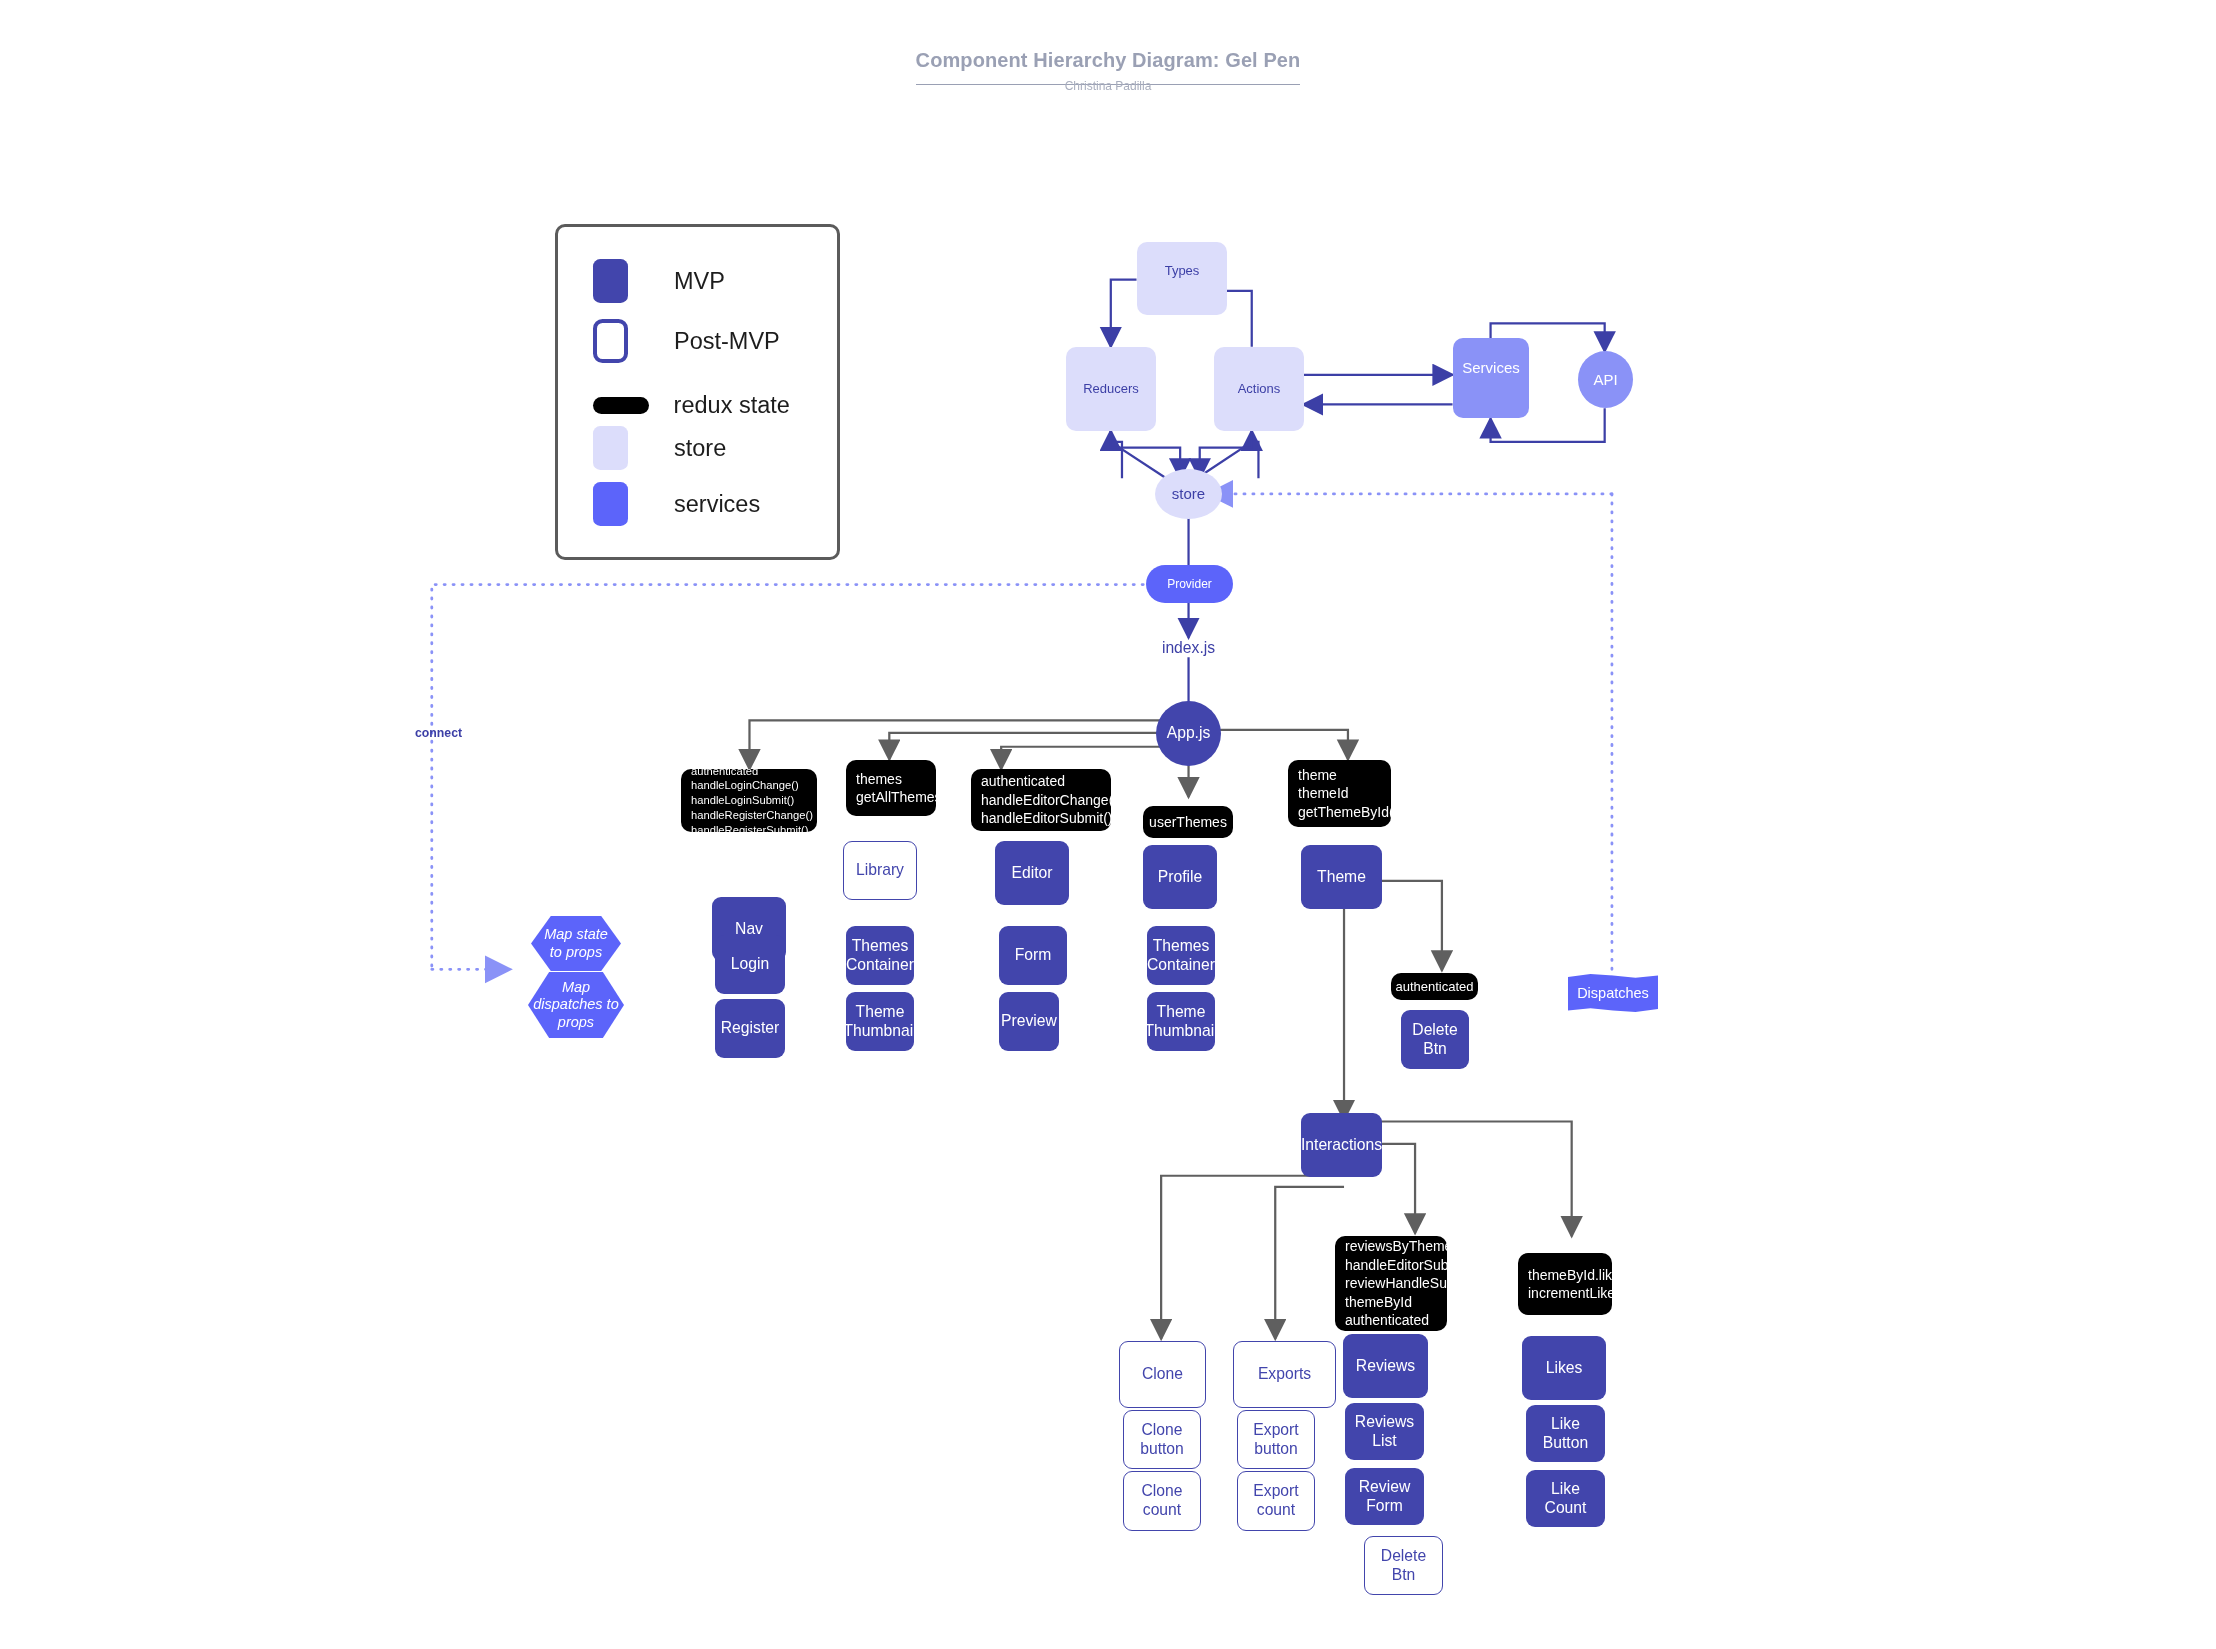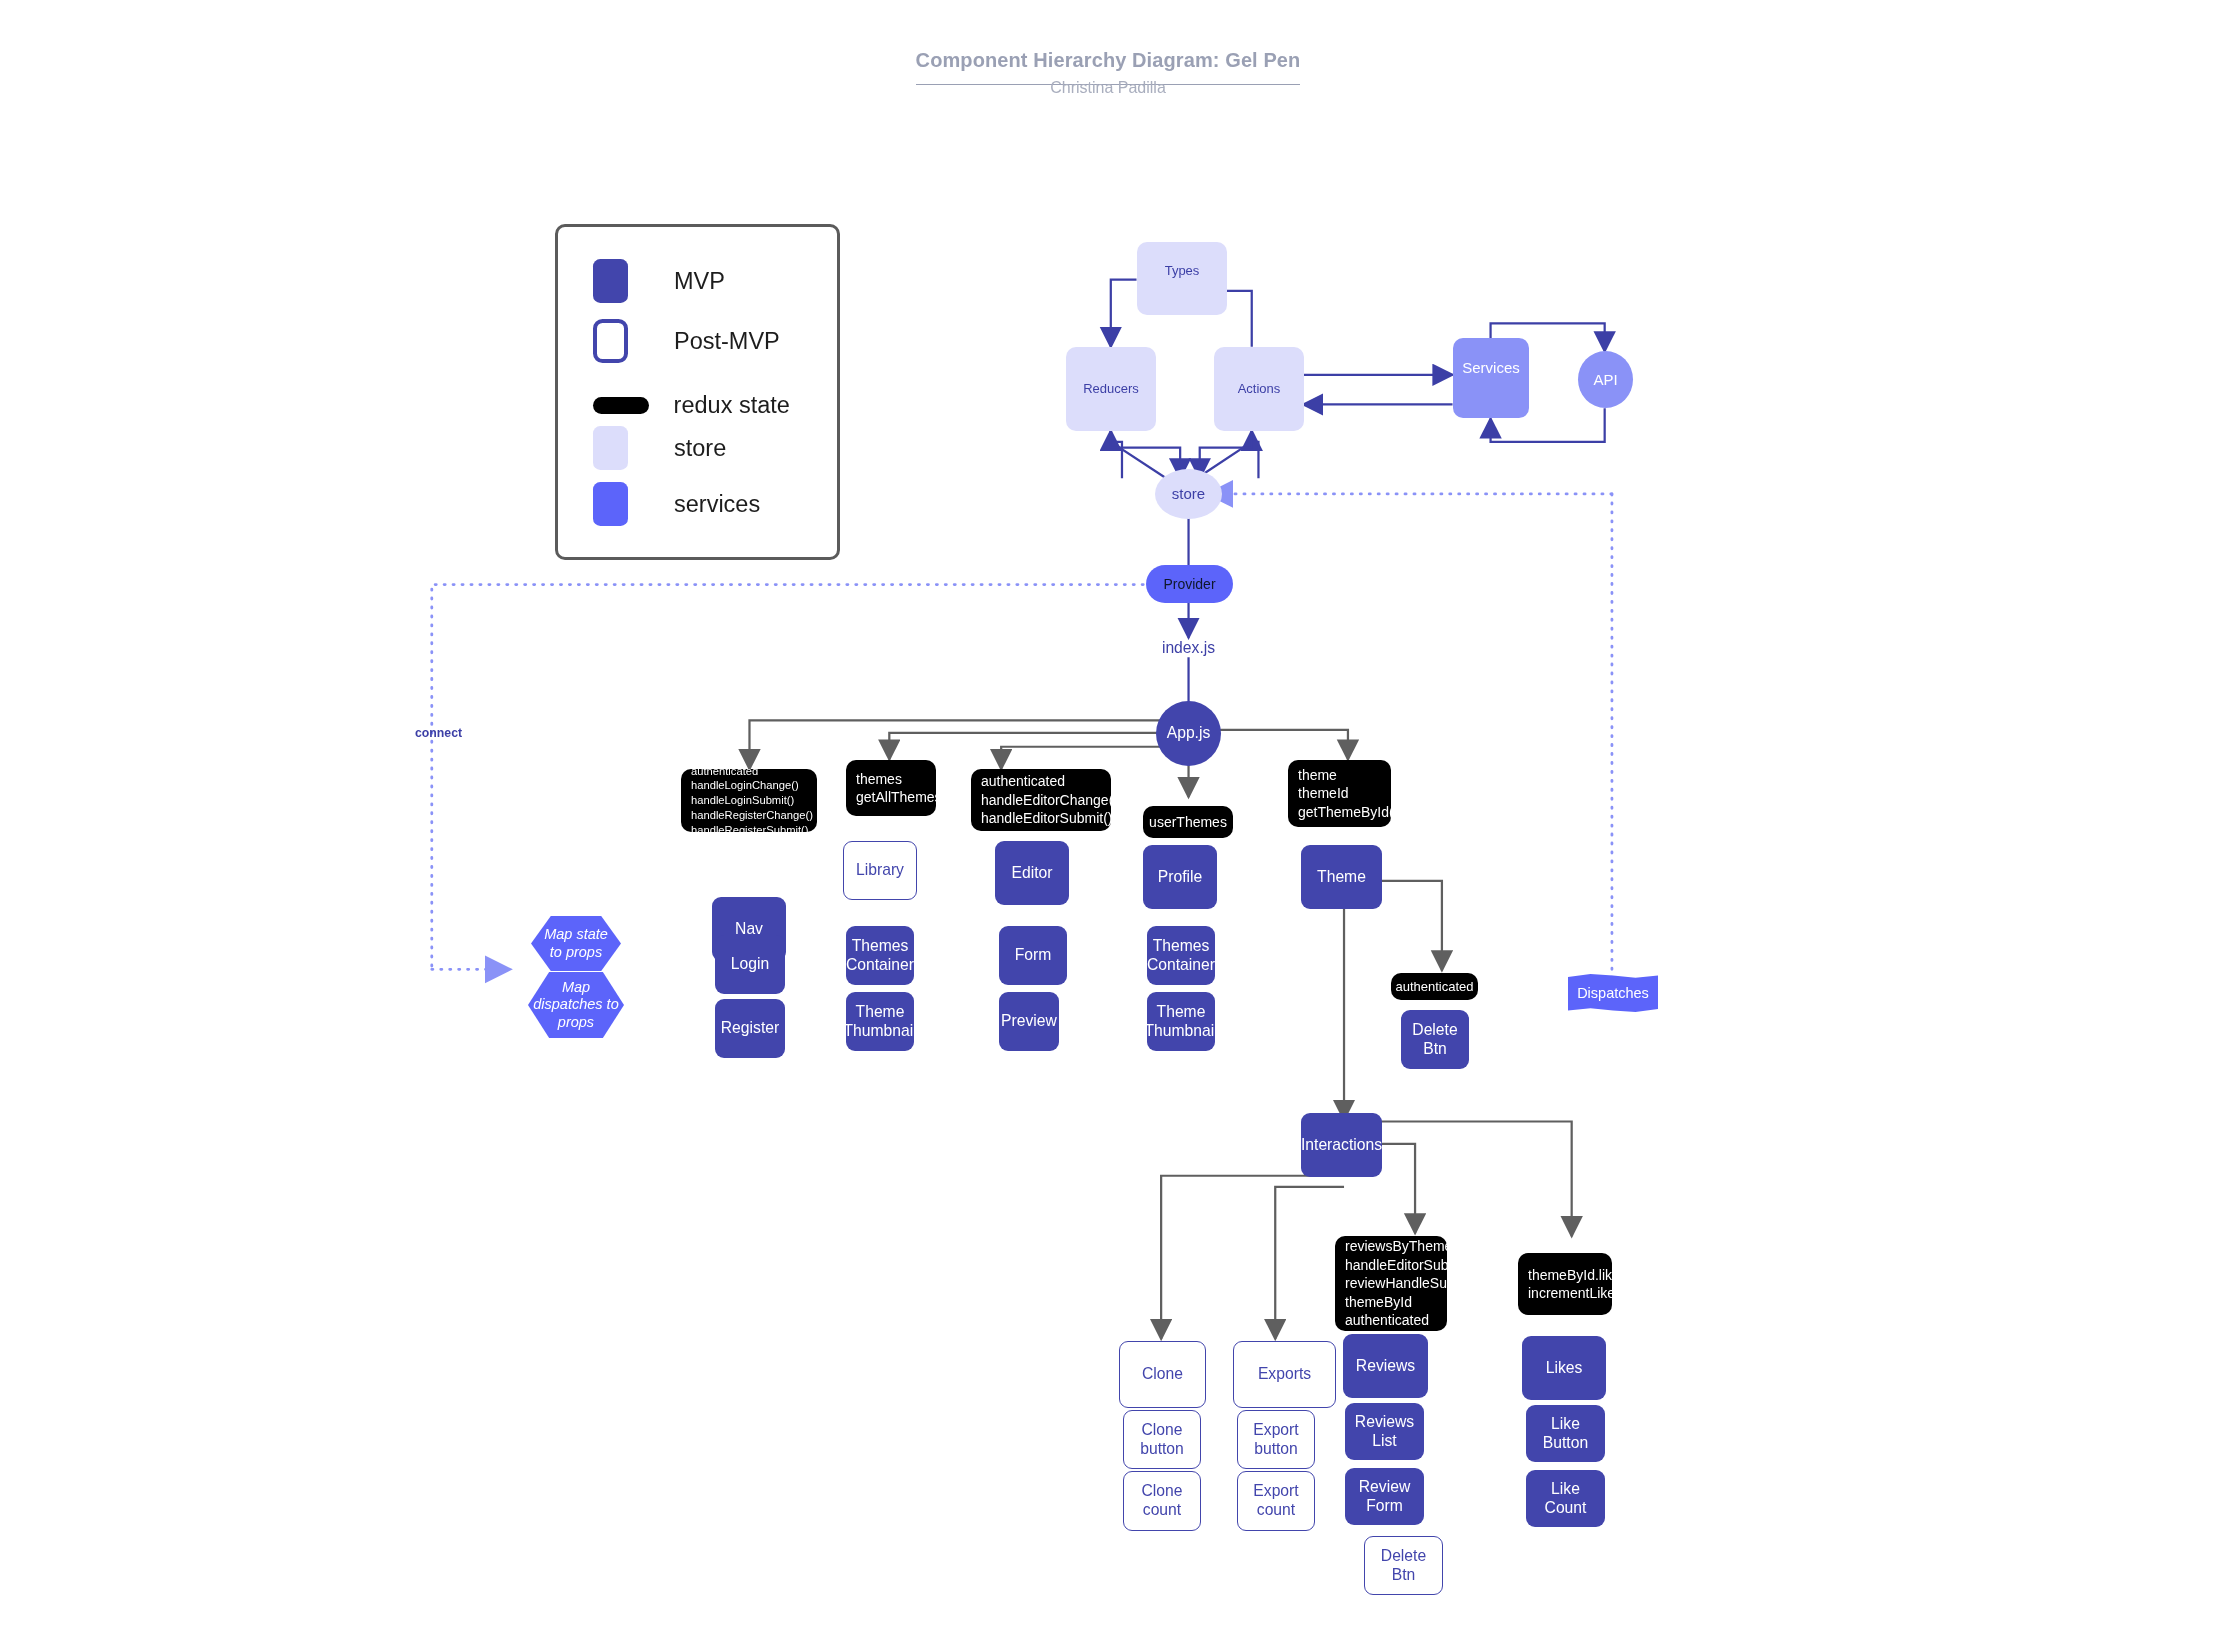--- a/index.html
+++ b/index.html
@@ -11,40 +11,40 @@
   #nodes{position:absolute;left:0;top:0;width:2216px;height:1649px;z-index:2;}
 
   .node{position:absolute;box-sizing:border-box;display:flex;align-items:center;
         justify-content:center;text-align:center;line-height:1.18;}
 
   
   .title{position:absolute;left:0;top:49px;width:2216px;text-align:center;
          font-size:20px;font-weight:bold;color:#9aa0b4;letter-spacing:0.1px;}
   .title span{border-bottom:1.7px solid #9aa0b4;padding-bottom:13px;}
   .subtitle{position:absolute;left:0;top:79px;width:2216px;text-align:center;
-            font-size:16px;color:#a9aebe;}
+            font-size:12px;color:#a9aebe;}
 
   
   .legend-box{position:absolute;left:555px;top:224px;width:279px;height:330px;
               border:3.9px solid #5b5b5b;border-radius:10px;background:#fff;}
   .legend-row{position:absolute;display:flex;align-items:center;}
   .sw{flex:0 0 auto;}
   .sw-mvp{width:35px;height:44px;background:#4245ac;border-radius:7.3px;}
   .sw-post{width:35px;height:44px;background:#ffffff;border:4.5px solid #4245ac;border-radius:9.5px;box-sizing:border-box;}
   .sw-redux{width:56px;height:17px;background:#000000;border-radius:8.4px;}
   .sw-store{width:35px;height:44px;background:#dcddfb;border-radius:7.3px;}
   .sw-services{width:35px;height:44px;background:#5c64fa;border-radius:7.3px;}
   .legend-label{font-size:23.5px;color:#1d1d1d;margin-left:0;}
 
   
   .store-box{background:#dcddfb;color:#3c3fa6;border-radius:10px;font-size:13px;}
   .services-box{background:#8a92f7;color:#ffffff;border-radius:10px;font-size:15px;}
   .services-ellipse{background:#8a92f7;color:#ffffff;border-radius:50%;font-size:15px;}
   .store-ellipse{background:#dcddfb;color:#3c3fa6;border-radius:50%;font-size:15px;}
-  .provider-pill{background:#5c64fa;color:#0f172a;border-radius:559px;font-size:14px;}
+  .provider-pill{background:#5c64fa;color:#ffffff;border-radius:559px;font-size:12px;}
   .appjs-ellipse{background:#4245ac;color:#ffffff;border-radius:50%;font-size:15.7px;}
   .mvp-box{background:#4245ac;color:#ffffff;border-radius:9px;font-size:15.7px;}
   .post-box{background:#ffffff;color:#4245ac;border:1.7px solid #4245ac;border-radius:9px;font-size:15.7px;}
   .state-box{background:#000000;color:#ffffff;border-radius:10px;font-size:14px;
              justify-content:flex-start;text-align:left;padding:0 10px;line-height:1.32;}
   .plain-label{color:#3c3fa6;font-size:15.7px;background:transparent;}
   .connect-label{color:#3c3fa6;font-size:12.3px;font-weight:bold;background:transparent;}
 
   
   .hexagon{position:absolute;display:flex;align-items:center;justify-content:center;

